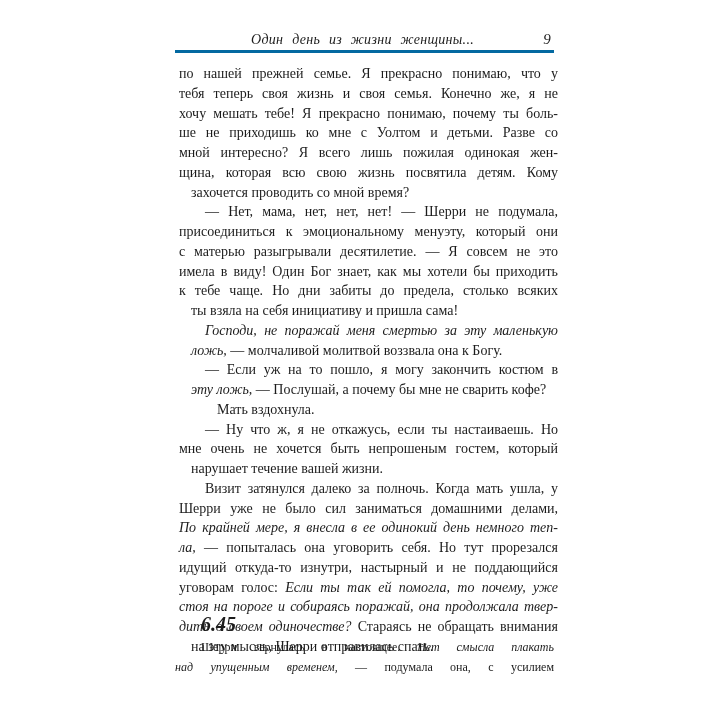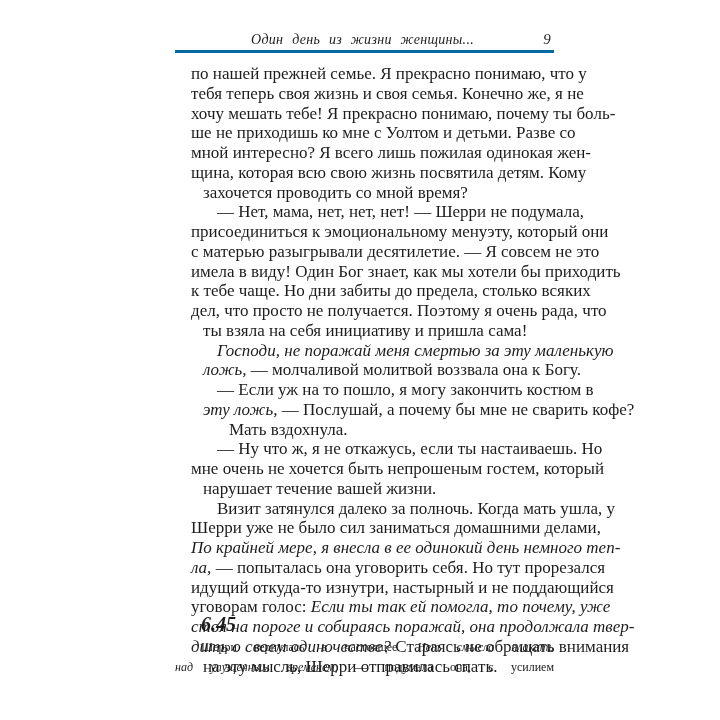--- a/index.html
+++ b/index.html
@@ -14,22 +14,22 @@
       border-bottom: 3px solid #0369a1;
       font-style: italic; font-size: 14px; letter-spacing: 0.3px;
     }
     .running-head .title {
       position: absolute; left: 76px; top: 2px; word-spacing: 5px;
     }
     .running-head .folio {
       position: absolute; right: 3px; top: 1px; font-size: 15px;
     }
     .body {
-      position: absolute; left: 16px; top: 64px; width: 379px;
-      font-size: 17px; line-height: 19.75px;
+      position: absolute; left: 4px; top: 64px; width: 379px;
+      font-size: 14px; line-height: 19.75px;
     }
     .line { display: block; height: 19.75px; white-space: nowrap; text-align: justify; text-align-last: justify; }
     .line.last { text-align-last: left; margin-left: 12px; }
     .indent { padding-left: 26px; }
     i { font-style: italic; }
     .section-head {
       position: absolute; left: 26px; top: 613px;
       font-style: italic; font-weight: bold; font-size: 20px;
     }
     .body2 {
@@ -52,21 +52,20 @@
       <span class="line"><span>хочу мешать тебе! Я прекрасно понимаю, почему ты боль-</span></span>
       <span class="line"><span>ше не приходишь ко мне с Уолтом и детьми. Разве со</span></span>
       <span class="line"><span>мной интересно? Я всего лишь пожилая одинокая жен-</span></span>
       <span class="line"><span>щина, которая всю свою жизнь посвятила детям. Кому</span></span>
       <span class="line last"><span>захочется проводить со мной время?</span></span>
       <span class="line indent"><span>— Нет, мама, нет, нет, нет! — Шерри не подумала,</span></span>
       <span class="line"><span>присоединиться к эмоциональному менуэту, который они</span></span>
       <span class="line"><span>с матерью разыгрывали десятилетие. — Я совсем не это</span></span>
       <span class="line"><span>имела в виду! Один Бог знает, как мы хотели бы приходить</span></span>
       <span class="line"><span>к тебе чаще. Но дни забиты до предела, столько всяких</span></span>
-      <span class="line"><span>дел, что просто не получается. Поэтому я очень рада, что</span></span>
       <span class="line last"><span>ты взяла на себя инициативу и пришла сама!</span></span>
       <span class="line indent"><i>Господи, не поражай меня смертью за эту маленькую</i></span>
       <span class="line last"><i>ложь,</i><span> — молчаливой молитвой воззвала она к Богу.</span></span>
       <span class="line indent"><span>— Если уж на то пошло, я могу закончить костюм в</span></span>
       <span class="line last"><i>эту ложь,</i><span> — Послушай, а почему бы мне не сварить кофе?</span></span>
       <span class="line indent last"><span>Мать вздохнула.</span></span>
       <span class="line indent"><span>— Ну что ж, я не откажусь, если ты настаиваешь. Но</span></span>
       <span class="line"><span>мне очень не хочется быть непрошеным гостем, который</span></span>
       <span class="line last"><span>нарушает течение вашей жизни.</span></span>
       <span class="line indent"><span>Визит затянулся далеко за полночь. Когда мать ушла, у</span></span>

